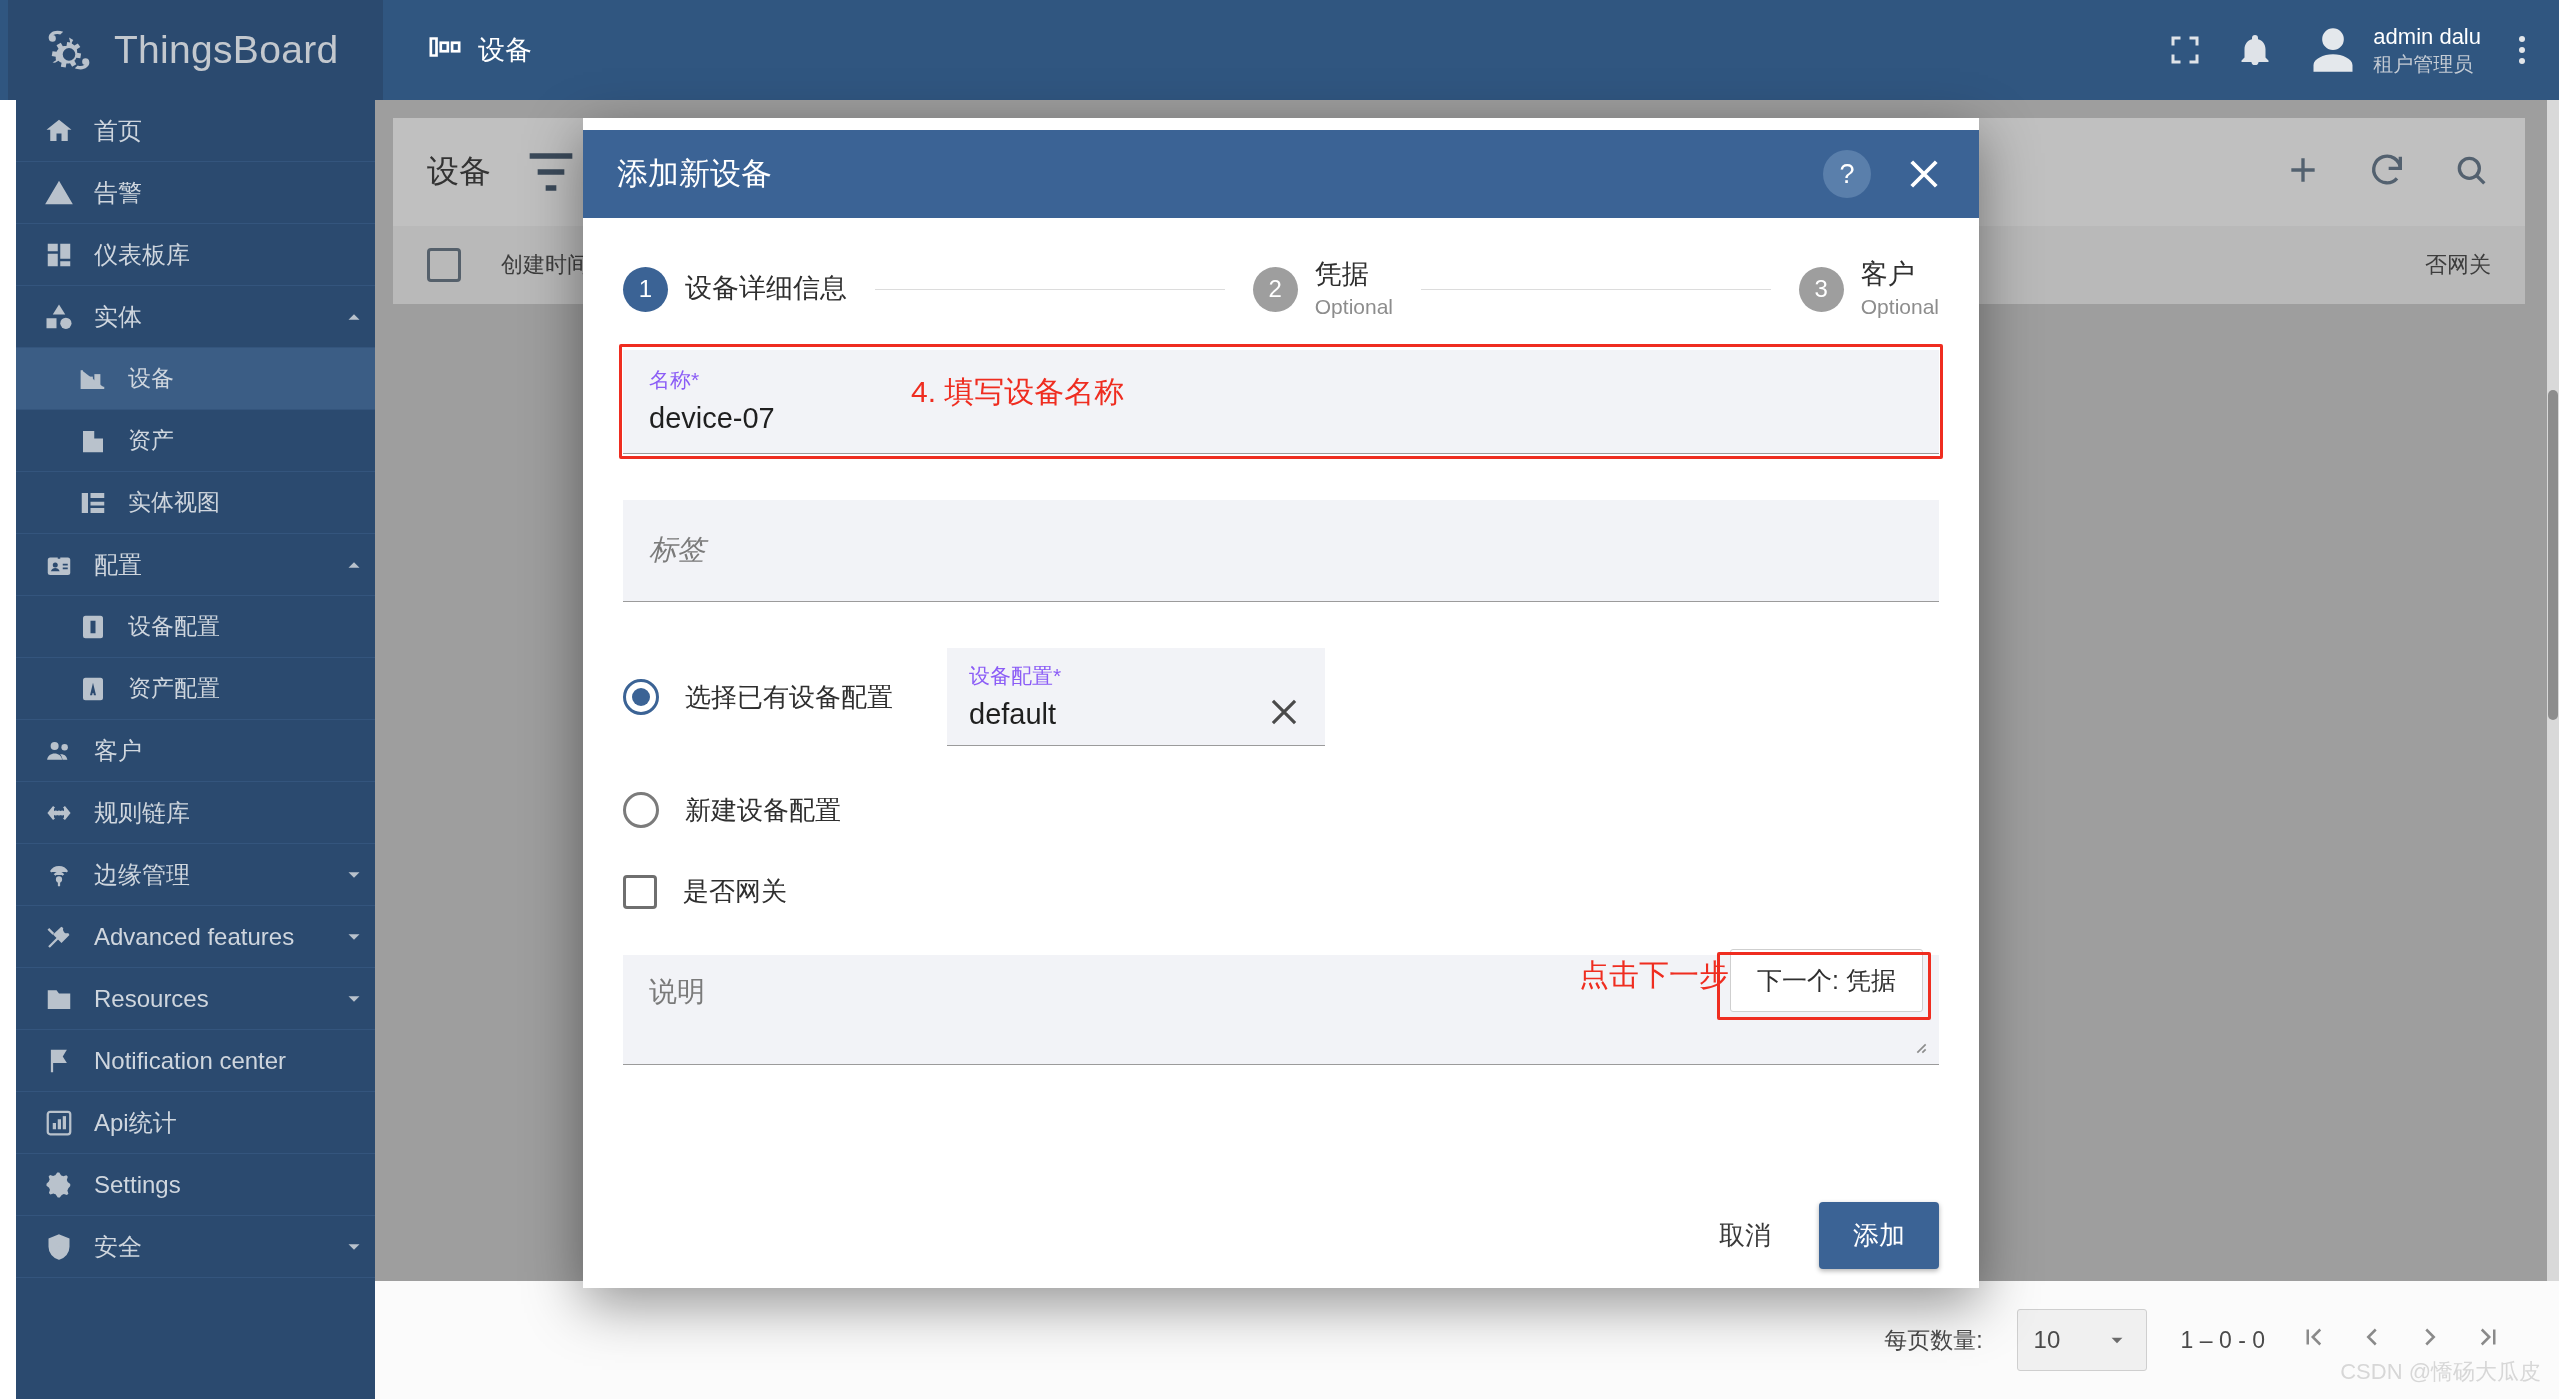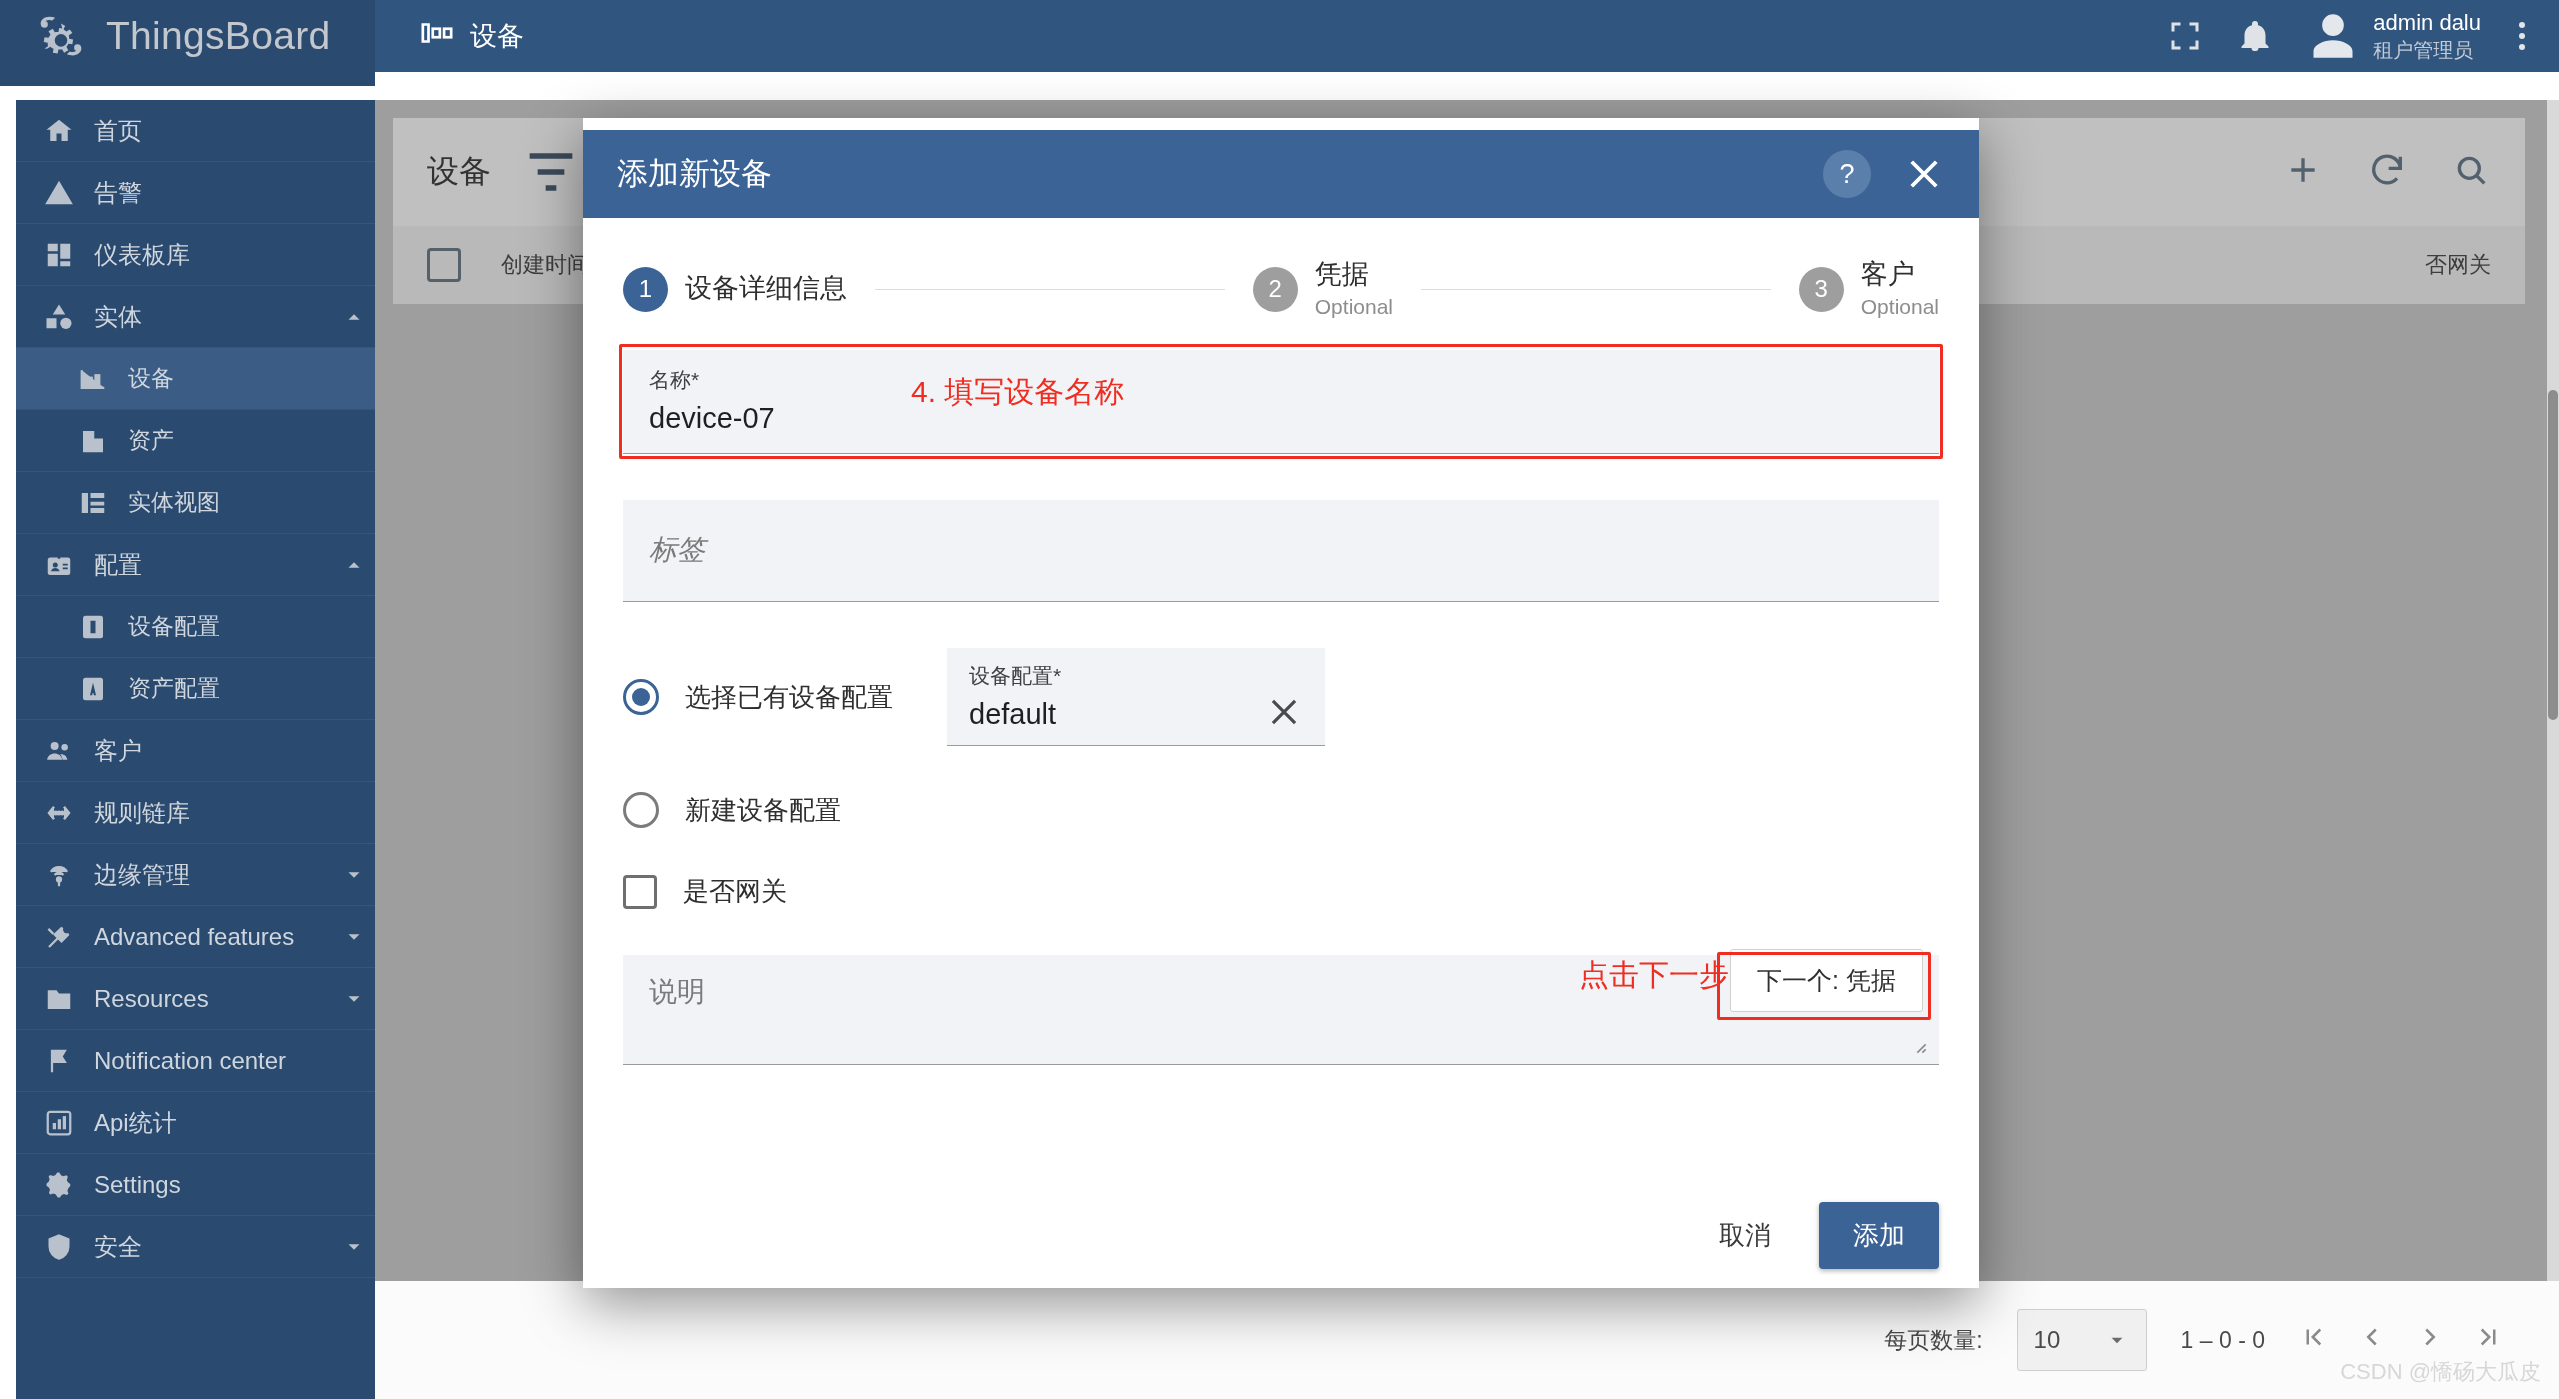--- a/index.html
+++ b/index.html
@@ -4,21 +4,21 @@
 <style>
   * { box-sizing: border-box; margin: 0; padding: 0; }
   html, body {
     width: 2559px; height: 1399px;
     font-family: "Liberation Sans", "DejaVu Sans", sans-serif;
     overflow: hidden; background: #fff;
   }
   #root { position: relative; width: 2559px; height: 1399px; }
 
   
-  .topbar { position:absolute; top:0; left:0; width:2559px; height:72px; background:#305680; display:flex; align-items:center; }
+  .topbar { position:absolute; top:0; left:0; width:2559px; height:100px; background:#305680; display:flex; align-items:center;padding-left:8px; }
   .brand { width:375px; height:100px; background:#2b4a6f; display:flex; align-items:center; gap:14px; padding-left:30px; }
   .brand-logo { width:62px; height:62px; flex:0 0 62px; }
   .brand-name { color:#c3c8ce; font-size:39px; letter-spacing:.3px; white-space:nowrap; }
 
   .tb-title { display:flex; align-items:center; gap:16px; margin-left:45px; color:#fff; font-size:27px; }
   .tb-title svg { width:34px; height:34px; }
 
   .tb-right { margin-left:auto; display:flex; align-items:center; gap:34px; padding-right:30px; }
   .tb-icon { width:36px; height:36px; color:#dfe3e8; cursor:pointer; }
   .tb-user { display:flex; align-items:center; gap:14px; }
@@ -75,21 +75,21 @@
   .step-num { width:45px; height:45px; border-radius:50%; background:#3b6395; color:#fff; font-size:24px; display:flex; align-items:center; justify-content:center; }
   .step-num.inactive { background:#9e9e9e; }
   .step-txt-main { font-size:27px; color:#2f2f2f; }
   .step-txt-sub { font-size:21px; color:#8d8d8d; margin-top:2px; }
   .step-texts { line-height:1.25; }
   .step-line { flex:1; height:1px; background:#dcdcdc; margin:0 28px; }
 
   .form-area { padding:22px 40px 0 40px; flex:1; }
 
   .field { position:relative; background:#f2f3f7; border-bottom:1px solid #9b9b9b; padding:16px 26px 18px 26px; }
-  .field-label { font-size:21px; color:#404040; margin-bottom:8px; }
+  .field-label { font-size:21px; color:#8b5cf6; margin-bottom:8px; }
   .field-value { font-size:29px; color:#1f1f1f; }
   .field-placeholder { font-size:28px; color:#7a7a7a; }
   .field.label-only { height:102px; display:flex; align-items:center;font-style:italic; }
 
   .hl { position:absolute; border:3px solid #ef2d20; border-radius:2px; pointer-events:none; }
 
   .annot { position:absolute; color:#ef2d20; font-size:30px; white-space:nowrap; }
 
   .radio-row { display:flex; align-items:center; gap:26px; margin-top:46px; }
   .radio { width:36px; height:36px; border-radius:50%; border:3px solid #3b6395; display:flex; align-items:center; justify-content:center; }

